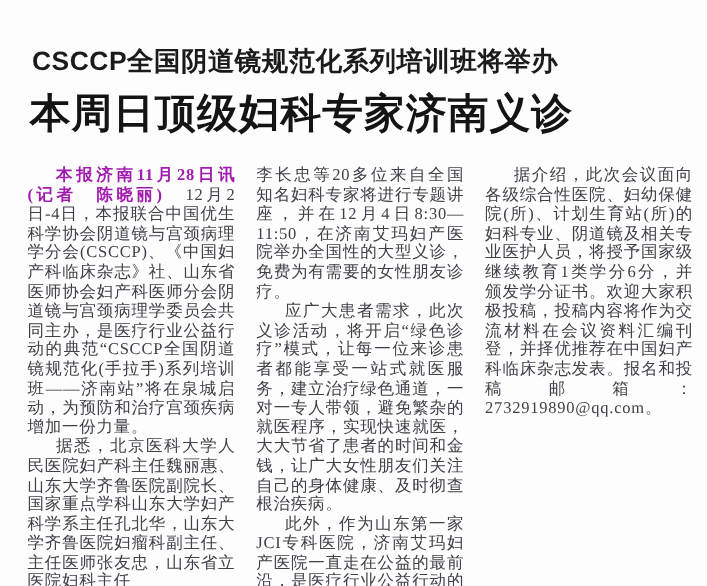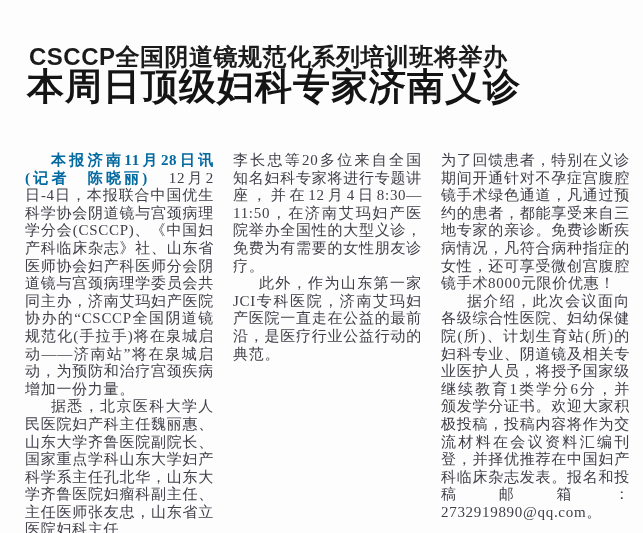--- a/index.html
+++ b/index.html
@@ -23,21 +23,21 @@
     font-weight: bold;
     font-size: 24px;
     line-height: 1.1;
     letter-spacing: 0.5px;
     color: #1b1b1b;
     white-space: nowrap;
   }
   .headline {
     position: absolute;
     left: 27px;
-    top: 66px;
+    top: 82px;
     font-family: Liberation Sans, sans-serif;
     font-weight: bold;
     font-size: 37px;
     line-height: 1.15;
     letter-spacing: 1px;
     color: #141414;
     white-space: nowrap;
   }
   .columns {
     position: absolute;
@@ -55,43 +55,43 @@
     font-size: 15px;
     line-height: 17.6px;
     letter-spacing: 0.7px;
     color: #40404a;
     text-align: justify;
     text-justify: inter-character;
   }
   .col p.indent { text-indent: 26px; }
   .lead {
     font-weight: bold;
-    color: #0369a1;
+    color: #a21caf;
   }
 </style>
 </head>
 <body>
 
 <div class="page">
 
   <h2 class="kicker">CSCCP全国阴道镜规范化系列培训班将举办</h2>
 
   <h1 class="headline">本周日顶级妇科专家济南义诊</h1>
 
   <div class="columns">
 
     <div class="col">
-      <p class="indent"><span class="lead">本报济南11月28日讯(记者　陈晓丽)</span><span>　12月2日-4日，本报联合中国优生科学协会阴道镜与宫颈病理学分会(CSCCP)、《中国妇产科临床杂志》社、山东省医师协会妇产科医师分会阴道镜与宫颈病理学委员会共同主办，济南艾玛妇产医院协办的“CSCCP全国阴道镜规范化(手拉手)将在泉城启动——济南站”将在泉城启动，为预防和治疗宫颈疾病增加一份力量。</span></p>
+      <p class="indent"><span class="lead">本报济南11月28日讯(记者　陈晓丽)</span><span>　12月2日-4日，本报联合中国优生科学协会阴道镜与宫颈病理学分会(CSCCP)、《中国妇产科临床杂志》社、山东省医师协会妇产科医师分会阴道镜与宫颈病理学委员会共同主办，是医疗行业公益行动的典范“CSCCP全国阴道镜规范化(手拉手)系列培训班——济南站”将在泉城启动，为预防和治疗宫颈疾病增加一份力量。</span></p>
       <p class="indent"><span>据悉，北京医科大学人民医院妇产科主任魏丽惠、山东大学齐鲁医院副院长、国家重点学科山东大学妇产科学系主任孔北华，山东大学齐鲁医院妇瘤科副主任、主任医师张友忠，山东省立医院妇科主任</span></p>
     </div>
 
     <div class="col">
       <p><span>李长忠等20多位来自全国知名妇科专家将进行专题讲座，并在12月4日8:30—11:50，在济南艾玛妇产医院举办全国性的大型义诊，免费为有需要的女性朋友诊疗。</span></p>
+      <p class="indent"><span>应广大患者需求，此次义诊活动，将开启“绿色诊疗”模式，让每一位来诊患者都能享受一站式就医服务，建立治疗绿色通道，一对一专人带领，避免繁杂的就医程序，实现快速就医，大大节省了患者的时间和金钱，让广大女性朋友们关注自己的身体健康、及时彻查根治疾病。</span></p>
       <p class="indent"><span>此外，作为山东第一家JCI专科医院，济南艾玛妇产医院一直走在公益的最前沿，是医疗行业公益行动的典范。</span></p>
     </div>
 
     <div class="col">
-      <p><span>为了回馈患者，特别在义诊期间开通针对不孕症宫腹腔镜手术绿色通道，凡通过预约的患者，都能享受来自三地专家的亲诊。免费诊断疾病情况，凡符合病种指症的女性，还可享受微创宫腹腔镜手术8000元限价优惠！</span></p>
       <p class="indent"><span>据介绍，此次会议面向各级综合性医院、妇幼保健院(所)、计划生育站(所)的妇科专业、阴道镜及相关专业医护人员，将授予国家级继续教育1类学分6分，并颁发学分证书。欢迎大家积极投稿，投稿内容将作为交流材料在会议资料汇编刊登，并择优推荐在中国妇产科临床杂志发表。报名和投稿邮箱：2732919890@qq.com。</span></p>
     </div>
 
   </div>
 </div>
 
 </body></html>

